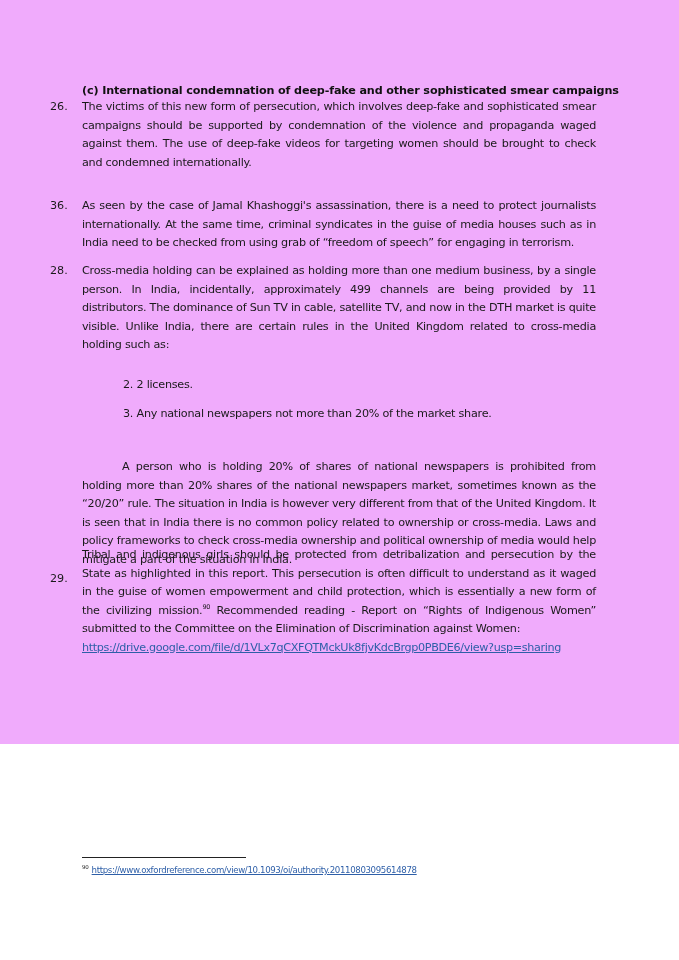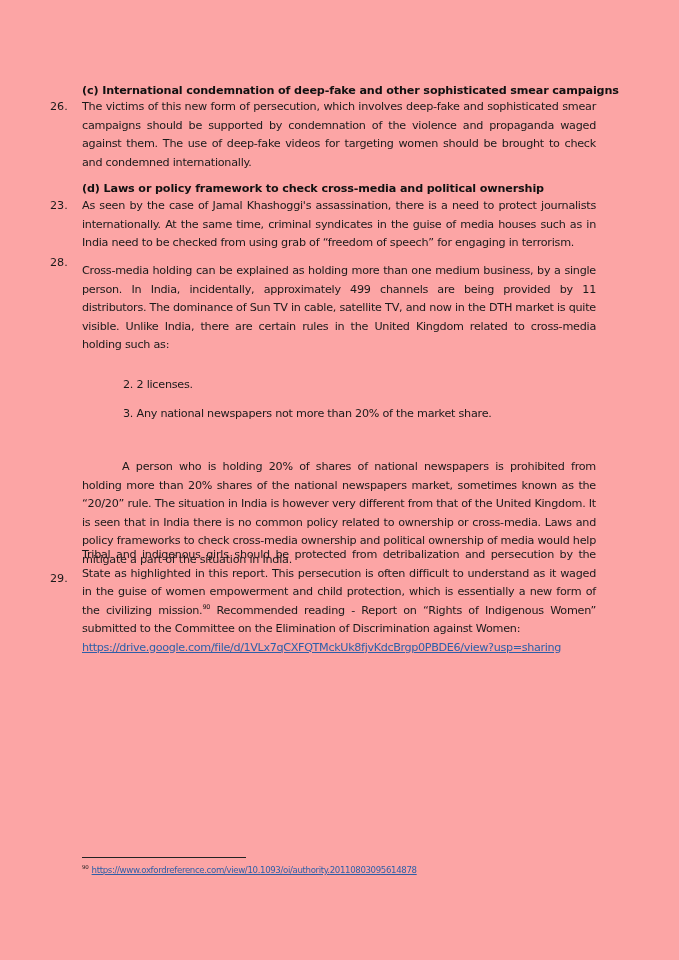--- a/index.html
+++ b/index.html
@@ -12,22 +12,22 @@
       height: 960px;
       position: relative;
       overflow: hidden;
       font-family: "DejaVu Sans", sans-serif;
       color: #1a1a1a;
     }
     .page {
       position: absolute;
       left: 0; top: 0;
       width: 679px;
-      height: 960px;
-      background: #fca5a5;
+      height: 744px;
+      background: #f0abfc;
     }
     .heading {
       position: absolute;
       left: 82px;
       font-weight: bold;
       font-size: 11.2px;
       letter-spacing: -0.15px;
       white-space: nowrap;
       color: #111;
     }
@@ -98,25 +98,24 @@
   </style>
 </head>
 <body>
 
 <div class="page">
 
   <div class="heading" style="top:84px;">(c) International condemnation of deep-fake and other sophisticated smear campaigns</div>
   <div class="num" style="top:98px;">26.</div>
   <div class="para" style="top:98px;">The victims of this new form of persecution, which involves deep-fake and sophisticated smear campaigns should be supported by condemnation of the violence and propaganda waged against them. The use of deep-fake videos for targeting women should be brought to check and condemned internationally.</div>
 
-  <div class="heading" style="top:182px;">(d) Laws or policy framework to check cross-media and political ownership</div>
-  <div class="num" style="top:197px;">23.</div>
+  <div class="num" style="top:197px;">36.</div>
   <div class="para" style="top:197px;">As seen by the case of Jamal Khashoggi's assassination, there is a need to protect journalists internationally. At the same time, criminal syndicates in the guise of media houses such as in India need to be checked from using grab of “freedom of speech” for engaging in terrorism.</div>
 
-  <div class="num" style="top:254px;">28.</div>
+  <div class="num" style="top:262px;">28.</div>
   <div class="para" style="top:262px;">Cross-media holding can be explained as holding more than one medium business, by a single person. In India, incidentally, approximately 499 channels are being provided by 11 distributors. The dominance of Sun TV in cable, satellite TV, and now in the DTH market is quite visible. Unlike India, there are certain rules in the United Kingdom related to cross-media holding such as:</div>
 
   <div class="list-item" style="top:378px;">2. 2 licenses.</div>
   <div class="list-item" style="top:407px;">3. Any national newspapers not more than 20% of the market share.</div>
 
   <div class="para indent" style="top:436px;">A person who is holding 20% of shares of national newspapers is prohibited from holding more than 20% shares of the national newspapers market, sometimes known as the “20/20” rule. The situation in India is however very different from that of the United Kingdom. It is seen that in India there is no common policy related to ownership or cross-media. Laws and policy frameworks to check cross-media ownership and political ownership of media would help mitigate a part of the situation in India.</div>
 
   <div class="num" style="top:570px;">29.</div>
   <div class="para" style="top:546px;">
     <span>Tribal and indigenous girls should be protected from detribalization and persecution by the State as highlighted in this report. This persecution is often difficult to understand as it waged in the guise of women empowerment and child protection, which is essentially a new form of the civilizing mission.</span><sup class="fn">90</sup><span class="last-line-justify"> Recommended reading - Report on “Rights of Indigenous Women” submitted to the Committee on the Elimination of Discrimination against Women:</span>

